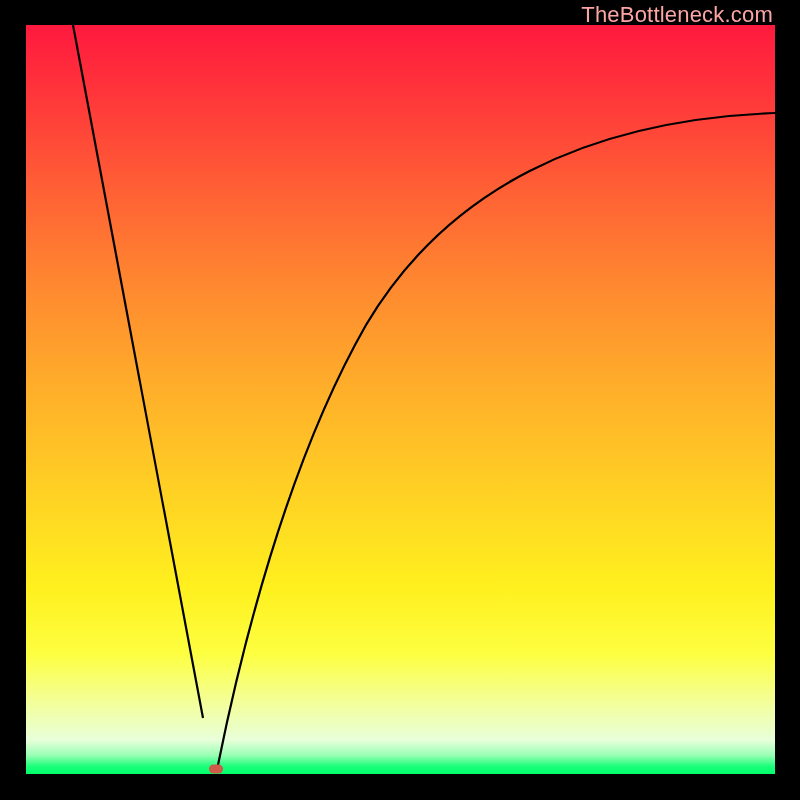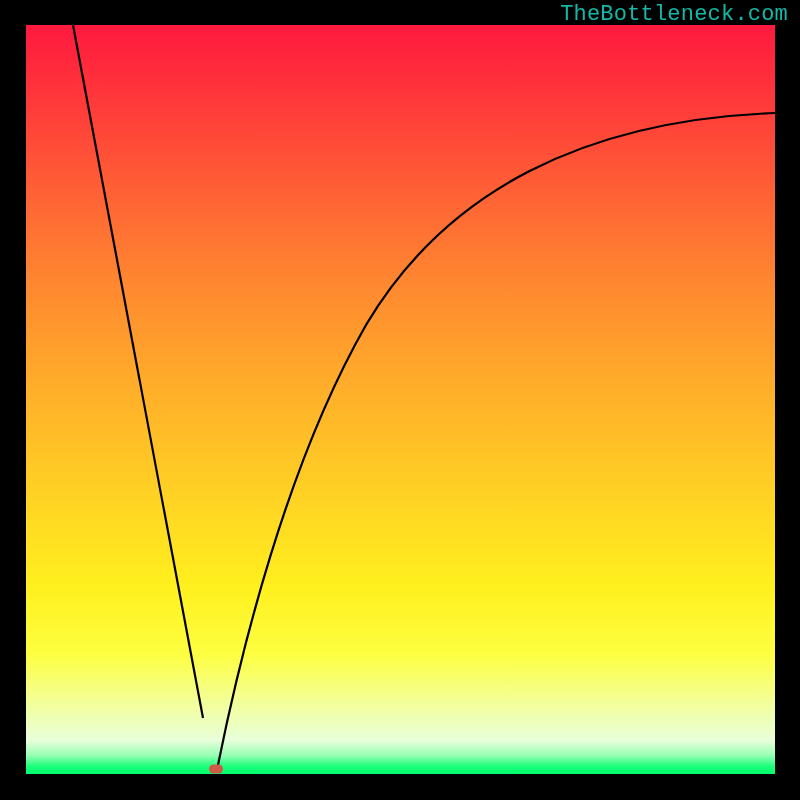--- a/index.html
+++ b/index.html
@@ -54,27 +54,26 @@
     width: 14px;
     height: 9px;
     background: #cf5a4a;
     border-radius: 5px;
     transform: translate(-50%, -50%);
     pointer-events: none;
   }
   .watermark {
     position: absolute;
     top: 2px;
-    right: 12px;
-    color: #14b8a6;
+    right: 27px;
+    color: #fca5a5;
     font-size: 22px;
     font-weight: 500;
     letter-spacing: 0.2px;
     user-select: none;
-    font-family: Liberation Mono, monospace;
   }
 </style>
 </head>
 <body>
 
 <div class="frame">
 
   <div class="plot-area">
 
     <svg class="curve" viewBox="0 0 749 749" preserveAspectRatio="none">

